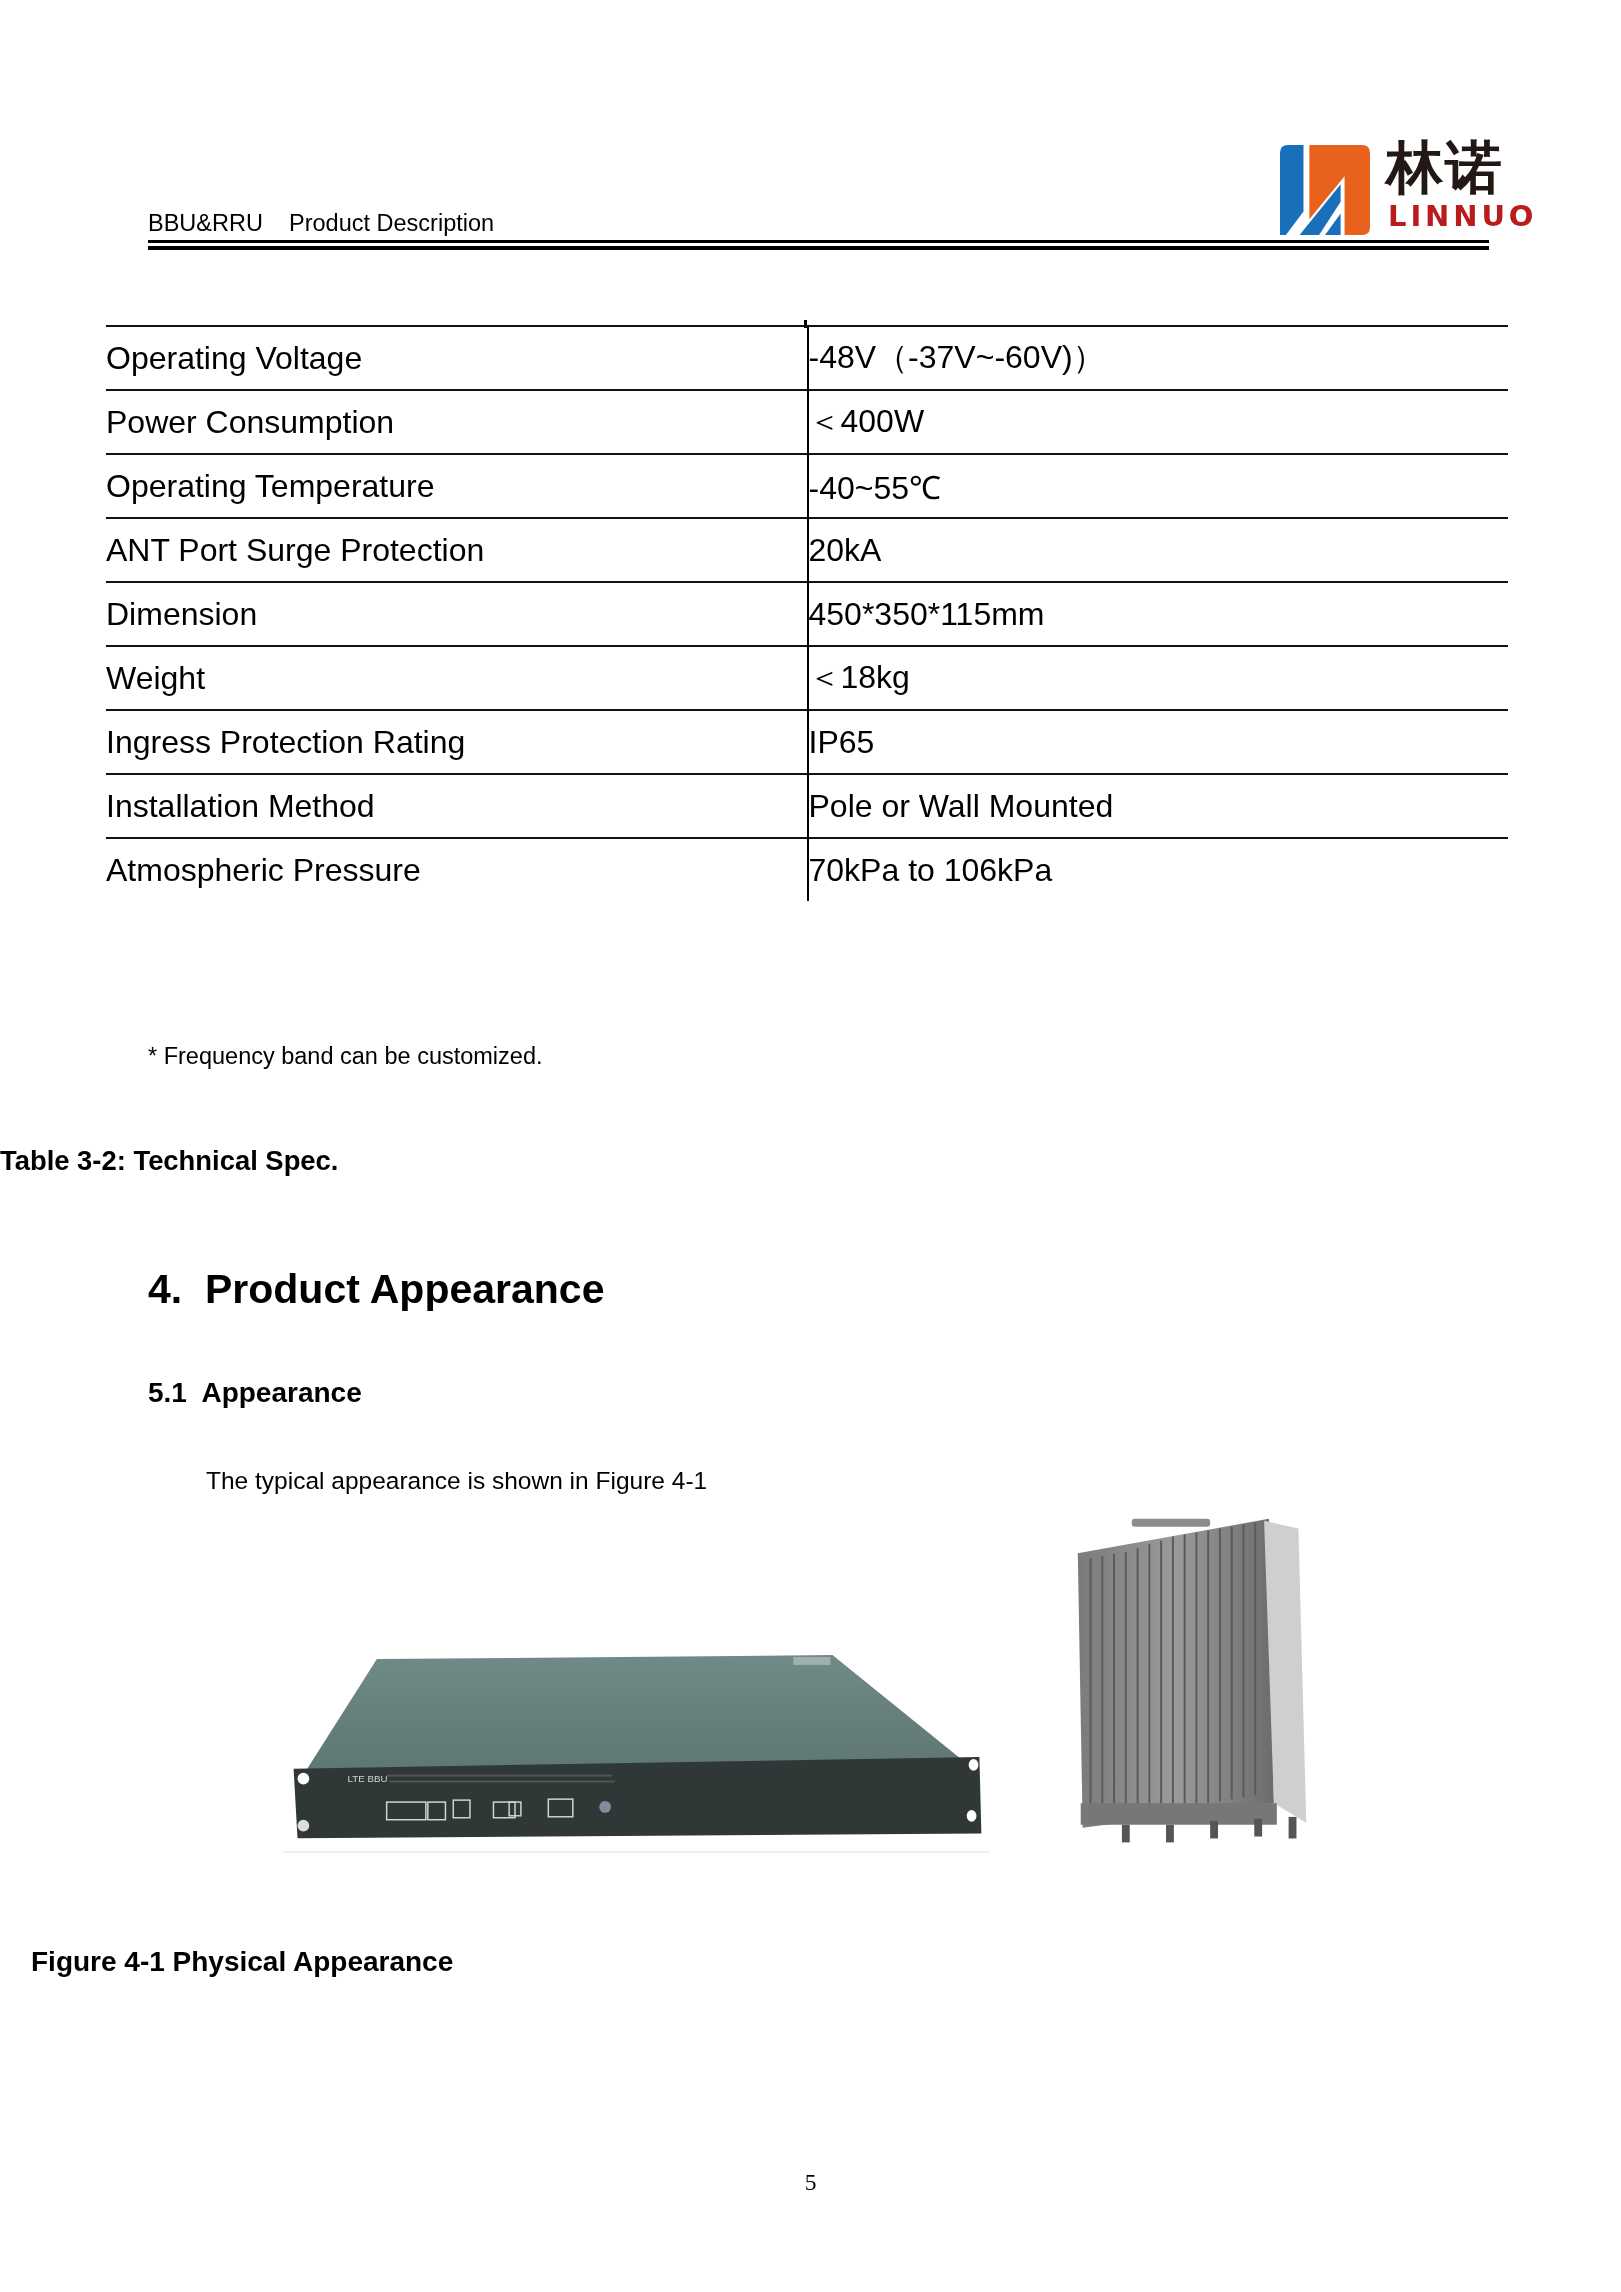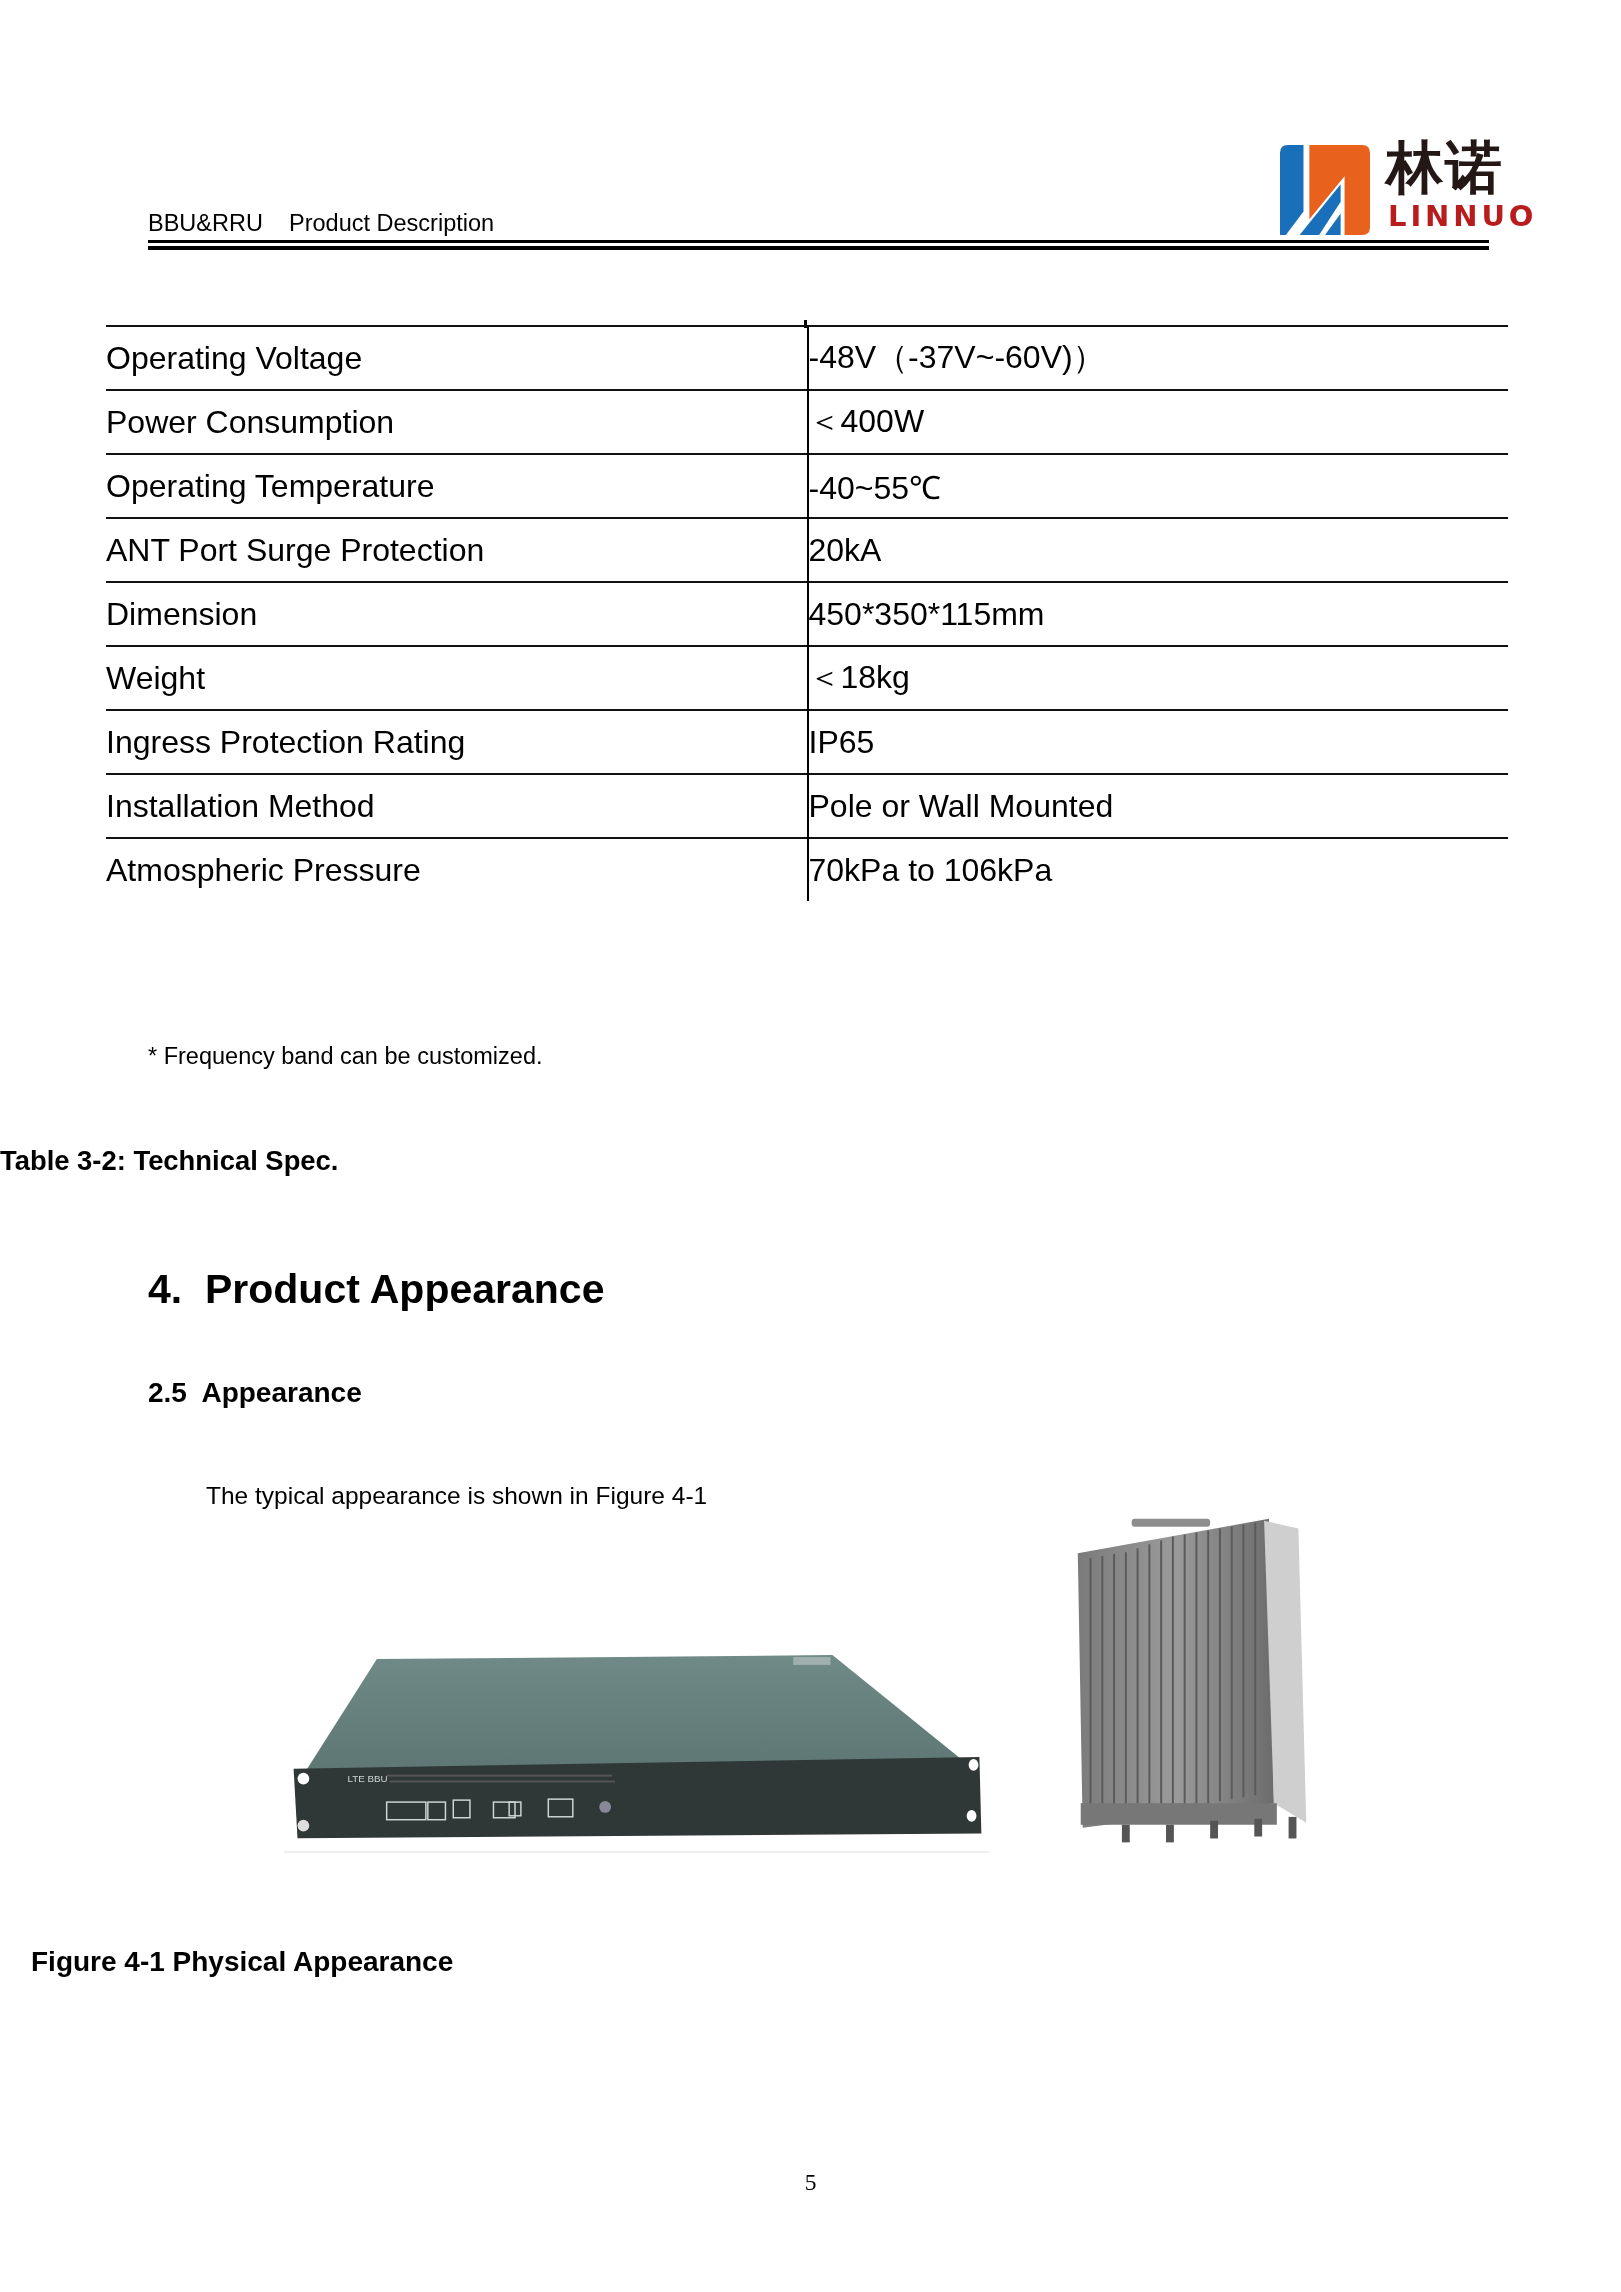--- a/index.html
+++ b/index.html
@@ -25,21 +25,21 @@
   .spec-table tr:last-child td { border-bottom: none; }
   .spec-table td.k { width: 700px; border-right: 2.9px solid #000; }
   .spec-table td.v { width: 699px; }
   .tbl-vline-top { position: absolute; left: 804px; top: 320px; width: 2.9px; height: 7.8px; background: #000; }
 
   .note { position: absolute; left: 148px; top: 1043px; font-size: 23.5px; }
   .tcap { position: absolute; left: 0; width: 1621px; top: 1145px; text-align: left; font-size: 27.4px; font-weight: bold; }
 
   .h1 { position: absolute; left: 148px; top: 1266px; font-size: 41px; font-weight: bold; white-space: pre; }
   .h2 { position: absolute; left: 148px; top: 1377px; font-size: 28px; font-weight: bold; white-space: pre; }
-  .para { position: absolute; left: 206px; top: 1467px; font-size: 24.5px; margin-top: 15px; }
+  .para { position: absolute; left: 206px; top: 1467px; font-size: 24.5px; }
 
   
   .fig-bbu { position: absolute; left: 274px; top: 1647px; width: 725px; height: 221px; }
   .fig-rru { position: absolute; left: 1063px; top: 1509px; width: 260px; height: 353px; }
   .fcap { position: absolute; left: 0; width: 1595px; top: 1946px; text-align: left; font-size: 28px; font-weight: bold; margin-left: 31px; }
 
   .pgnum { position: absolute; left: 0; width: 1621px; top: 2169px; text-align: center; font-size: 23.5px;
            font-family: "Liberation Serif", serif; }
 </style>
 </head>
@@ -99,21 +99,21 @@
       <td class="k">Atmospheric Pressure</td>
       <td class="v">70kPa to 106kPa</td>
     </tr>
   </tbody>
 </table>
 
 <div class="note">* Frequency band can be customized.</div>
 <div class="tcap">Table 3-2: Technical Spec.</div>
 
 <div class="h1">4.  Product Appearance</div>
-<div class="h2">2.5  Appearance</div>
+<div class="h2">5.1  Appearance</div>
 <div class="para">The typical appearance is shown in Figure 4-1</div>
 
 <svg class="fig-bbu" viewBox="0 0 740 225">
   <defs>
     <linearGradient id="topg" x1="0" y1="0" x2="0" y2="1">
       <stop offset="0" stop-color="#6f8a87"></stop>
       <stop offset="1" stop-color="#5e7674"></stop>
     </linearGradient>
   </defs>
   <polygon points="105,12 570,8 700,113 32,127" fill="url(#topg)"></polygon>

